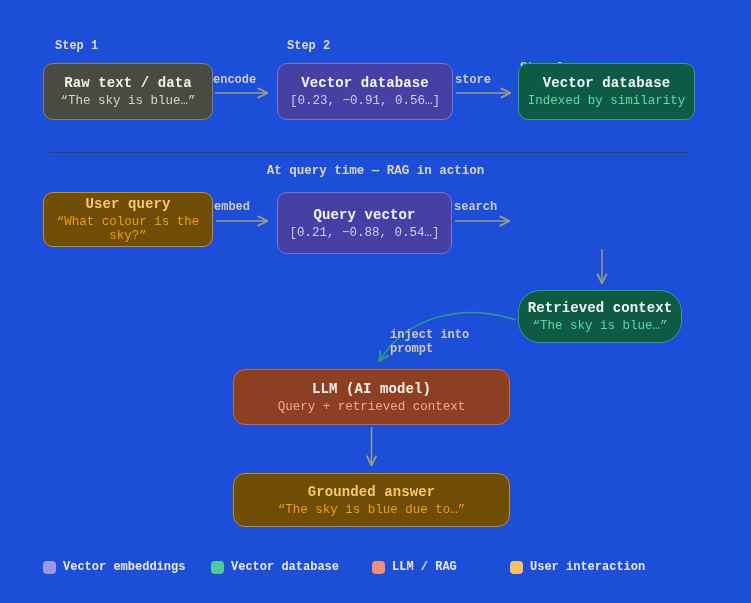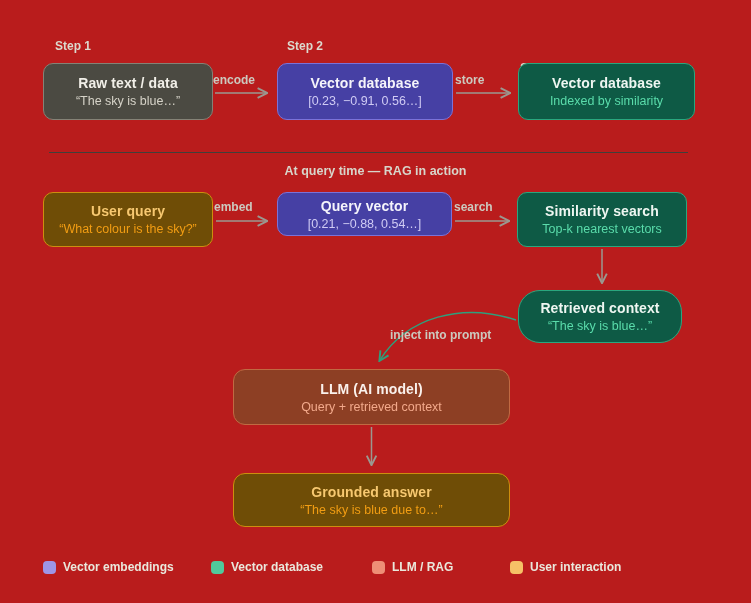--- a/index.html
+++ b/index.html
@@ -1,19 +1,19 @@
 <!DOCTYPE html>
 <html><head>
 <meta charset="utf-8">
 <style>
   html,body { margin:0; padding:0; background:#262522; }
   .canvas {
     position:relative; width:751px; height:603px; overflow:hidden;
-    background:#b91c1c;
-    font-family:Liberation Sans, sans-serif;
+    background:#1d4ed8;
+    font-family:Liberation Mono, monospace;
   }
   svg.overlay { position:absolute; left:0; top:0; z-index:1; }
 
   .node {
     position:absolute; z-index:2; box-sizing:border-box;
     border-radius:10px; display:flex; flex-direction:column;
     align-items:center; justify-content:center; gap:3px; text-align:center;
   }
   .node .title { font-weight:700; font-size:14px; letter-spacing:0.1px; }
   .node .sub   { font-weight:500; font-size:12.5px; }
@@ -85,27 +85,23 @@
   <div class="arrow-label" style="left:213px; top:73px; width:60px;">encode</div>
   <div class="arrow-label" style="left:455px; top:73px; width:60px;">store</div>
 
   <div class="divider" style="left:49px; top:152px; width:639px;"></div>
   <div class="section-header" style="top:164px;">At query time — RAG in action</div>
 
   <div class="node v-amber" style="left:43px; top:192px; width:170px; height:55px;">
     <div class="title">User query</div>
     <div class="sub">“What colour is the sky?”</div>
   </div>
-  <div class="node v-purple" style="left:277px; top:192px; width:175px; height:44px;">
+  <div class="node v-purple" style="left:277px; top:192px; width:175px; height:62px;">
     <div class="title">Query vector</div>
     <div class="sub">[0.21, −0.88, 0.54…]</div>
-  </div>
-  <div class="node v-green" style="left:517px; top:192px; width:170px; height:55px;">
-    <div class="title">Similarity search</div>
-    <div class="sub">Top-k nearest vectors</div>
   </div>
 
   <div class="arrow-label" style="left:214px; top:200px; width:60px;">embed</div>
   <div class="arrow-label" style="left:454px; top:200px; width:60px;">search</div>
 
   <div class="node v-green" style="left:518px; top:290px; width:164px; height:53px;border-radius:22px;">
     <div class="title">Retrieved context</div>
     <div class="sub">“The sky is blue…”</div>
   </div>
 

